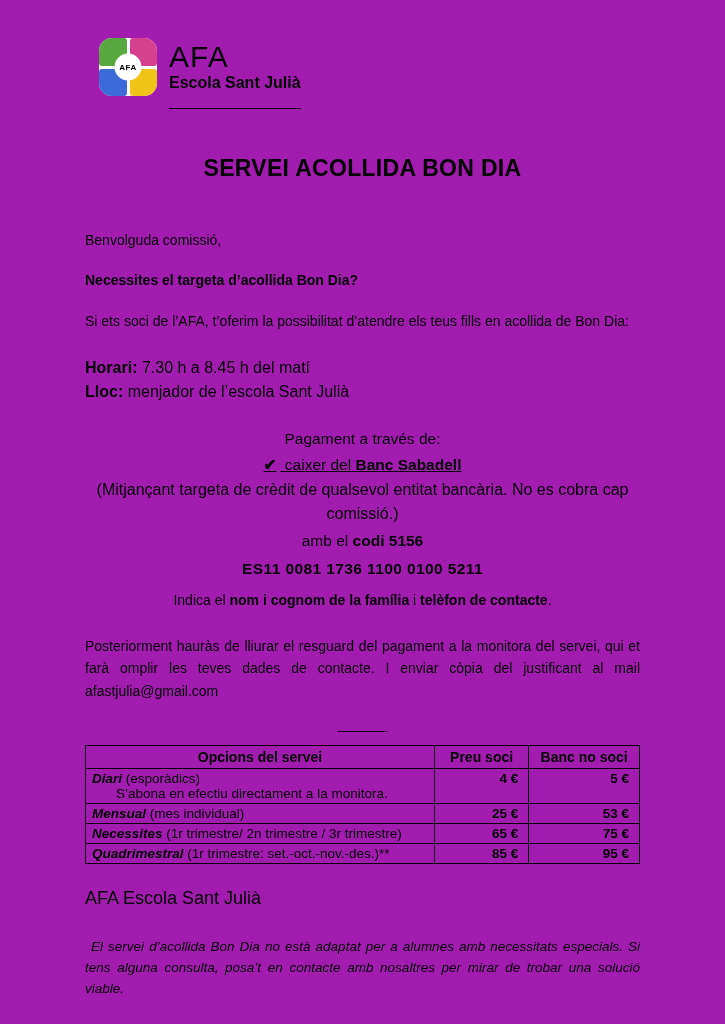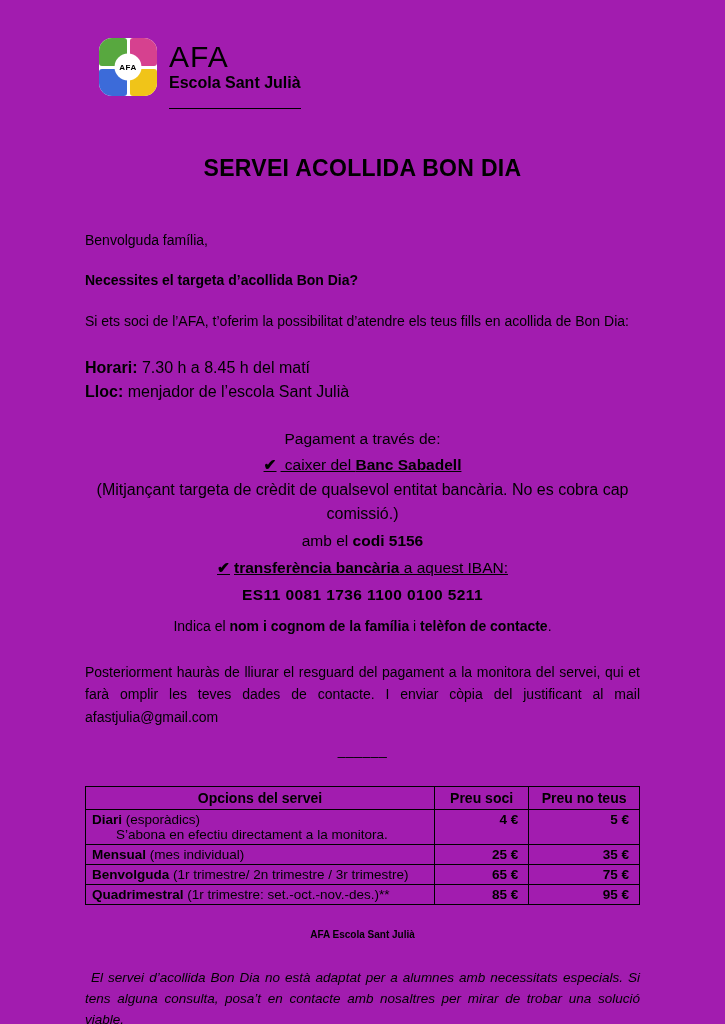--- a/index.html
+++ b/index.html
@@ -62,32 +62,32 @@
   .pay-code .b { font-weight:bold; }
   .iban { font-size:15.5px; font-weight:bold; margin-top:4px; letter-spacing:0.4px; }
   .indicate { font-size:14px; margin-top:10px; }
   .indicate .b { font-weight:bold; }
 
   .para1 { margin-top:24px; font-size:14px; line-height:1.6; text-align:justify; }
 
   .divider { text-align:center; margin-top:14px; font-size:14px; letter-spacing:0.5px; }
 
   
-  table.price-table { width:100%; border-collapse:collapse; margin-top:28px; font-size:13.5px;padding-left:48px; }
+  table.price-table { width:100%; border-collapse:collapse; margin-top:13px; font-size:13.5px;padding-left:48px; }
   .price-table th, .price-table td { border:1.2px solid #000; padding:2px 6px; vertical-align:top; }
   .price-table th { font-weight:bold; text-align:center; font-size:14px; padding:3px 4px; }
   .col-service { width:63%; }
   .col-soci { width:17%; }
   .col-nosoci { width:20%; }
-  .svc .b { font-weight:bold; }
+  .svc .b { font-weight:bold;font-style:italic; }
   .svc .sub { padding-left:24px; }
   .price { text-align:right; font-weight:bold; padding-right:10px !important; }
 
   .footnote { margin-top:16px; font-size:11.5px; font-style:italic; line-height:1.45; }
-  .signature { margin-top:24px; text-align:center; font-size:10px;font-weight:bold; }
+  .signature { margin-top:24px; text-align:left; font-size:18px; }
   .disclaimer { margin-top:28px; font-size:13.5px; font-style:italic; line-height:1.55; text-align:justify; }
   .disclaimer-indent { display:inline-block; width:6px; }
 </style>
 </head>
 <body>
 
 <div class="page">
 
   <header class="header">
     <div class="logo">
@@ -100,80 +100,77 @@
       </div>
     </div>
     <div class="header-text">
       <div class="org">AFA</div>
       <span class="school">Escola Sant Julià</span>
     </div>
   </header>
 
   <h1 class="title">SERVEI ACOLLIDA BON DIA</h1>
 
-  <p class="greeting">Benvolguda família,</p>
+  <p class="greeting">Benvolguda comissió,</p>
 
   <p class="question">Necessites el targeta d’acollida Bon Dia?</p>
 
   <p class="intro">Si ets soci de l’AFA, t’oferim la possibilitat d’atendre els teus fills en acollida de Bon Dia:</p>
 
   <div class="schedule">
     <div><span class="lbl">Horari:</span><span> 7.30 h a 8.45 h del matí</span></div>
     <div><span class="lbl">Lloc:</span><span> menjador de l’escola Sant Julià</span></div>
   </div>
 
   <div class="payment">
     <div class="pay-heading">Pagament a través de:</div>
     <div class="pay-line">
       <span class="check">✔</span><span> caixer del </span><span class="b">Banc Sabadell</span>
     </div>
     <div class="pay-note">(Mitjançant targeta de crèdit de qualsevol entitat bancària. No es cobra cap comissió.)</div>
     <div class="pay-code">
       <span>amb el </span><span class="b">codi 5156</span>
     </div>
-    <div class="pay-line">
-      <span class="check">✔</span><span class="b">transferència bancària</span><span> a aquest IBAN:</span>
-    </div>
     <div class="iban">ES11 0081 1736 1100 0100 5211</div>
     <div class="indicate">
       <span>Indica el </span><span class="b">nom i cognom de la família</span><span> i </span><span class="b">telèfon de contacte</span><span>.</span>
     </div>
   </div>
 
   <p class="para1">Posteriorment hauràs de lliurar el resguard del pagament a la monitora del servei, qui et farà omplir les teves dades de contacte. I enviar còpia del justificant al mail afastjulia@gmail.com</p>
 
   <div class="divider">______</div>
 
   <table class="price-table">
     <thead>
       <tr>
         <th class="col-service">Opcions del servei</th>
         <th class="col-soci">Preu soci</th>
-        <th class="col-nosoci">Preu no teus</th>
+        <th class="col-nosoci">Banc no soci</th>
       </tr>
     </thead>
     <tbody>
       <tr>
         <td class="svc">
           <span class="b">Diari</span><span> (esporàdics)</span>
           <div class="sub">S’abona en efectiu directament a la monitora.</div>
         </td>
         <td class="price">4 €</td>
         <td class="price">5 €</td>
       </tr>
       <tr>
         <td class="svc">
           <span class="b">Mensual</span><span> (mes individual)</span>
         </td>
         <td class="price">25 €</td>
-        <td class="price">35 €</td>
+        <td class="price">53 €</td>
       </tr>
       <tr>
         <td class="svc">
-          <span class="b">Benvolguda</span><span> (1r trimestre/ 2n trimestre / 3r trimestre)</span>
+          <span class="b">Necessites</span><span> (1r trimestre/ 2n trimestre / 3r trimestre)</span>
         </td>
         <td class="price">65 €</td>
         <td class="price">75 €</td>
       </tr>
       <tr>
         <td class="svc">
           <span class="b">Quadrimestral</span><span> (1r trimestre: set.-oct.-nov.-des.)**</span>
         </td>
         <td class="price">85 €</td>
         <td class="price">95 €</td>

